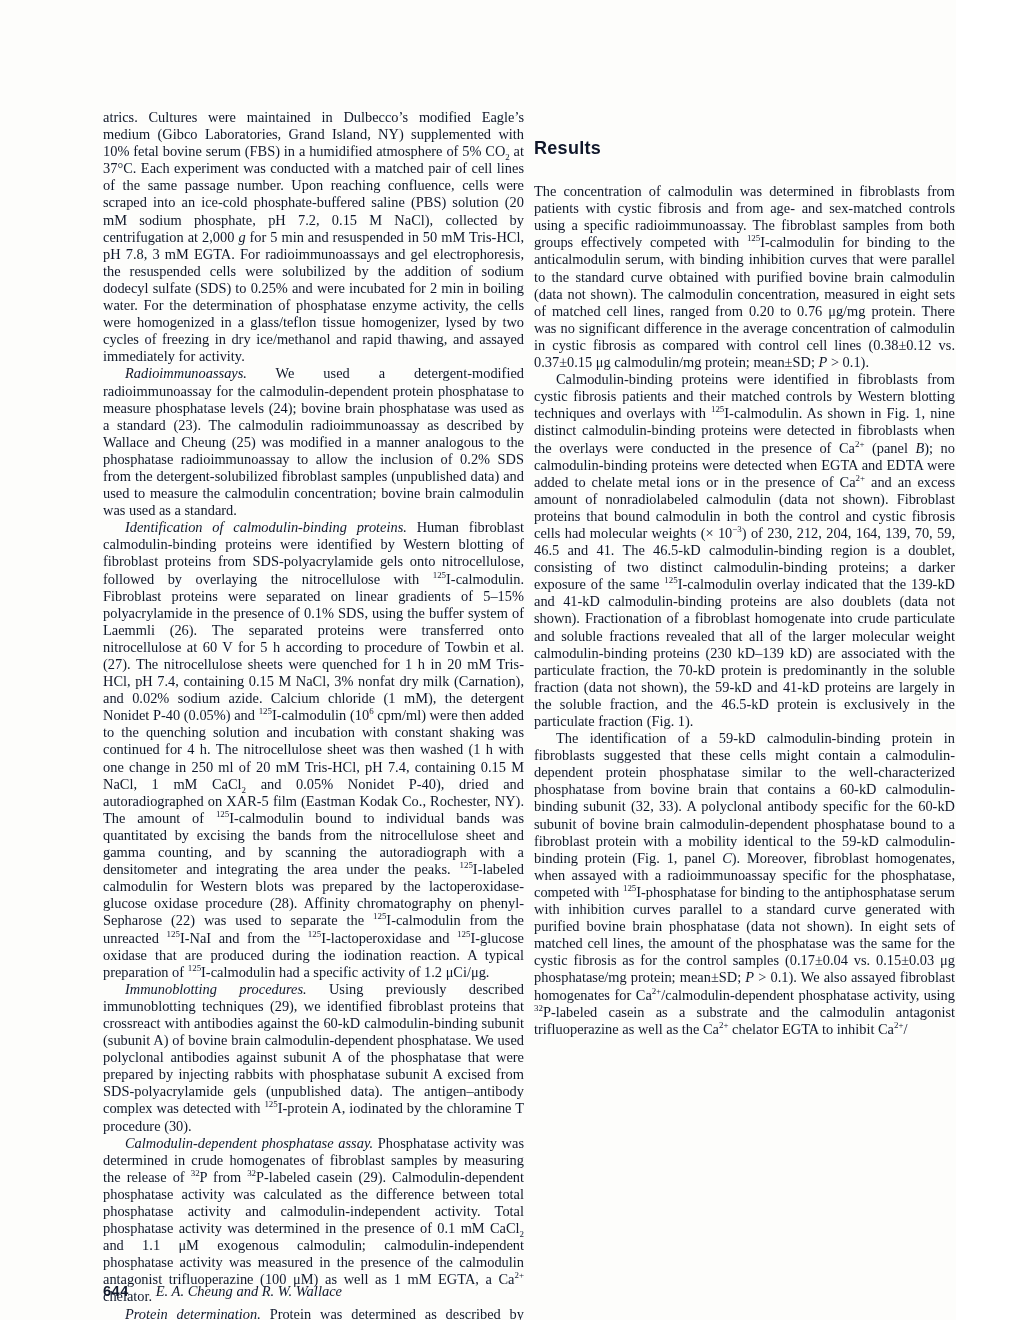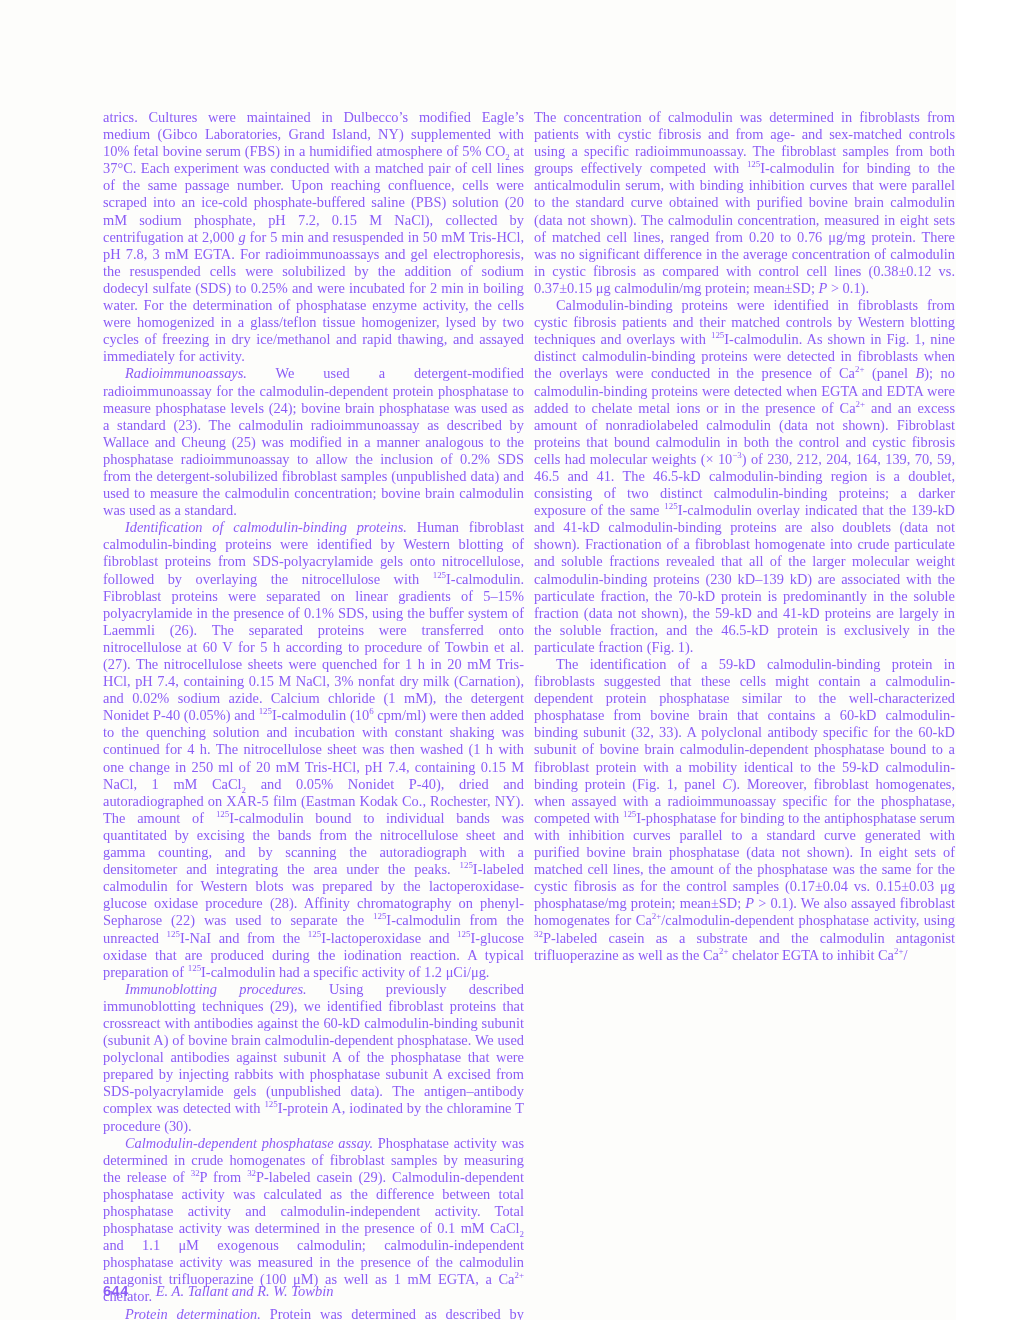--- a/index.html
+++ b/index.html
@@ -2,21 +2,21 @@
 <html><head>
 <meta charset="utf-8">
 <style>
   html, body { margin: 0; padding: 0; background: #ffffff; }
   .page {
     position: relative;
     width: 956px;
     height: 1320px;
     background: #fdfdfb;
     font-family: "Liberation Serif", serif;
-    color: #8b5cf6;
+    color: #0f172a;
     overflow: hidden;
   }
   .column {
     position: absolute;
     top: 109px;
     width: 421px;
     text-align: justify;
     font-size: 14.4px;
     line-height: 17.1px;
   }
@@ -60,20 +60,21 @@
 <div class="page">
   <div class="column left">
       <p class="para"><span>atrics. Cultures were maintained in Dulbecco’s modified Eagle’s medium (Gibco Laboratories, Grand Island, NY) supplemented with 10% fetal bovine serum (FBS) in a humidified atmosphere of 5% CO</span><sub>2</sub><span> at 37°C. Each experiment was conducted with a matched pair of cell lines of the same passage number. Upon reaching confluence, cells were scraped into an ice-cold phosphate-buffered saline (PBS) solution (20 mM sodium phosphate, pH 7.2, 0.15 M NaCl), collected by centrifugation at 2,000 </span><em>g</em><span> for 5 min and resuspended in 50 mM Tris-HCl, pH 7.8, 3 mM EGTA. For radioimmunoassays and gel electrophoresis, the resuspended cells were solubilized by the addition of sodium dodecyl sulfate (SDS) to 0.25% and were incubated for 2 min in boiling water. For the determination of phosphatase enzyme activity, the cells were homogenized in a glass/teflon tissue homogenizer, lysed by two cycles of freezing in dry ice/methanol and rapid thawing, and assayed immediately for activity.</span></p>
       <p class="para indent"><em>Radioimmunoassays.</em><span> We used a detergent-modified radioimmunoassay for the calmodulin-dependent protein phosphatase to measure phosphatase levels (24); bovine brain phosphatase was used as a standard (23). The calmodulin radioimmunoassay as described by Wallace and Cheung (25) was modified in a manner analogous to the phosphatase radioimmunoassay to allow the inclusion of 0.2% SDS from the detergent-solubilized fibroblast samples (unpublished data) and used to measure the calmodulin concentration; bovine brain calmodulin was used as a standard.</span></p>
       <p class="para indent"><em>Identification of calmodulin-binding proteins.</em><span> Human fibroblast calmodulin-binding proteins were identified by Western blotting of fibroblast proteins from SDS-polyacrylamide gels onto nitrocellulose, followed by overlaying the nitrocellulose with </span><sup>125</sup><span>I-calmodulin. Fibroblast proteins were separated on linear gradients of 5–15% polyacrylamide in the presence of 0.1% SDS, using the buffer system of Laemmli (26). The separated proteins were transferred onto nitrocellulose at 60 V for 5 h according to procedure of Towbin et al. (27). The nitrocellulose sheets were quenched for 1 h in 20 mM Tris-HCl, pH 7.4, containing 0.15 M NaCl, 3% nonfat dry milk (Carnation), and 0.02% sodium azide. Calcium chloride (1 mM), the detergent Nonidet P-40 (0.05%) and </span><sup>125</sup><span>I-calmodulin (10</span><sup>6</sup><span> cpm/ml) were then added to the quenching solution and incubation with constant shaking was continued for 4 h. The nitrocellulose sheet was then washed (1 h with one change in 250 ml of 20 mM Tris-HCl, pH 7.4, containing 0.15 M NaCl, 1 mM CaCl</span><sub>2</sub><span> and 0.05% Nonidet P-40), dried and autoradiographed on XAR-5 film (Eastman Kodak Co., Rochester, NY). The amount of </span><sup>125</sup><span>I-calmodulin bound to individual bands was quantitated by excising the bands from the nitrocellulose sheet and gamma counting, and by scanning the autoradiograph with a densitometer and integrating the area under the peaks. </span><sup>125</sup><span>I-labeled calmodulin for Western blots was prepared by the lactoperoxidase-glucose oxidase procedure (28). Affinity chromatography on phenyl-Sepharose (22) was used to separate the </span><sup>125</sup><span>I-calmodulin from the unreacted </span><sup>125</sup><span>I-NaI and from the </span><sup>125</sup><span>I-lactoperoxidase and </span><sup>125</sup><span>I-glucose oxidase that are produced during the iodination reaction. A typical preparation of </span><sup>125</sup><span>I-calmodulin had a specific activity of 1.2 μCi/μg.</span></p>
       <p class="para indent"><em>Immunoblotting procedures.</em><span> Using previously described immunoblotting techniques (29), we identified fibroblast proteins that crossreact with antibodies against the 60-kD calmodulin-binding subunit (subunit A) of bovine brain calmodulin-dependent phosphatase. We used polyclonal antibodies against subunit A of the phosphatase that were prepared by injecting rabbits with phosphatase subunit A excised from SDS-polyacrylamide gels (unpublished data). The antigen–antibody complex was detected with </span><sup>125</sup><span>I-protein A, iodinated by the chloramine T procedure (30).</span></p>
       <p class="para indent"><em>Calmodulin-dependent phosphatase assay.</em><span> Phosphatase activity was determined in crude homogenates of fibroblast samples by measuring the release of </span><sup>32</sup><span>P from </span><sup>32</sup><span>P-labeled casein (29). Calmodulin-dependent phosphatase activity was calculated as the difference between total phosphatase activity and calmodulin-independent activity. Total phosphatase activity was determined in the presence of 0.1 mM CaCl</span><sub>2</sub><span> and 1.1 μM exogenous calmodulin; calmodulin-independent phosphatase activity was measured in the presence of the calmodulin antagonist trifluoperazine (100 μM) as well as 1 mM EGTA, a Ca</span><sup>2+</sup><span> chelator.</span></p>
       <p class="para indent"><em>Protein determination.</em><span> Protein was determined as described by Lowry</span></p>
     </div>
   <div class="column right">
+      <h2 class="section-heading">Results</h2>
       <p class="para"><span>The concentration of calmodulin was determined in fibroblasts from patients with cystic fibrosis and from age- and sex-matched controls using a specific radioimmunoassay. The fibroblast samples from both groups effectively competed with </span><sup>125</sup><span>I-calmodulin for binding to the anticalmodulin serum, with binding inhibition curves that were parallel to the standard curve obtained with purified bovine brain calmodulin (data not shown). The calmodulin concentration, measured in eight sets of matched cell lines, ranged from 0.20 to 0.76 μg/mg protein. There was no significant difference in the average concentration of calmodulin in cystic fibrosis as compared with control cell lines (0.38±0.12 vs. 0.37±0.15 μg calmodulin/mg protein; mean±SD; </span><em>P</em><span> &gt; 0.1).</span></p>
       <p class="para indent"><span>Calmodulin-binding proteins were identified in fibroblasts from cystic fibrosis patients and their matched controls by Western blotting techniques and overlays with </span><sup>125</sup><span>I-calmodulin. As shown in Fig. 1, nine distinct calmodulin-binding proteins were detected in fibroblasts when the overlays were conducted in the presence of Ca</span><sup>2+</sup><span> (panel </span><em>B</em><span>); no calmodulin-binding proteins were detected when EGTA and EDTA were added to chelate metal ions or in the presence of Ca</span><sup>2+</sup><span> and an excess amount of nonradiolabeled calmodulin (data not shown). Fibroblast proteins that bound calmodulin in both the control and cystic fibrosis cells had molecular weights (× 10</span><sup>−3</sup><span>) of 230, 212, 204, 164, 139, 70, 59, 46.5 and 41. The 46.5-kD calmodulin-binding region is a doublet, consisting of two distinct calmodulin-binding proteins; a darker exposure of the same </span><sup>125</sup><span>I-calmodulin overlay indicated that the 139-kD and 41-kD calmodulin-binding proteins are also doublets (data not shown). Fractionation of a fibroblast homogenate into crude particulate and soluble fractions revealed that all of the larger molecular weight calmodulin-binding proteins (230 kD–139 kD) are associated with the particulate fraction, the 70-kD protein is predominantly in the soluble fraction (data not shown), the 59-kD and 41-kD proteins are largely in the soluble fraction, and the 46.5-kD protein is exclusively in the particulate fraction (Fig. 1).</span></p>
       <p class="para indent"><span>The identification of a 59-kD calmodulin-binding protein in fibroblasts suggested that these cells might contain a calmodulin-dependent protein phosphatase similar to the well-characterized phosphatase from bovine brain that contains a 60-kD calmodulin-binding subunit (32, 33). A polyclonal antibody specific for the 60-kD subunit of bovine brain calmodulin-dependent phosphatase bound to a fibroblast protein with a mobility identical to the 59-kD calmodulin-binding protein (Fig. 1, panel </span><em>C</em><span>). Moreover, fibroblast homogenates, when assayed with a radioimmunoassay specific for the phosphatase, competed with </span><sup>125</sup><span>I-phosphatase for binding to the antiphosphatase serum with inhibition curves parallel to a standard curve generated with purified bovine brain phosphatase (data not shown). In eight sets of matched cell lines, the amount of the phosphatase was the same for the cystic fibrosis as for the control samples (0.17±0.04 vs. 0.15±0.03 μg phosphatase/mg protein; mean±SD; </span><em>P</em><span> &gt; 0.1). We also assayed fibroblast homogenates for Ca</span><sup>2+</sup><span>/calmodulin-dependent phosphatase activity, using </span><sup>32</sup><span>P-labeled casein as a substrate and the calmodulin antagonist trifluoperazine as well as the Ca</span><sup>2+</sup><span> chelator EGTA to inhibit Ca</span><sup>2+</sup><span>/</span></p>
     </div>
   <div class="footer">
-    <span class="page-number">644</span><span class="running-title">E. A. Tallant and R. W. Towbin</span>
+    <span class="page-number">644</span><span class="running-title">E. A. Cheung and R. W. Wallace</span>
   </div>
 </div>
 
 </body></html>

